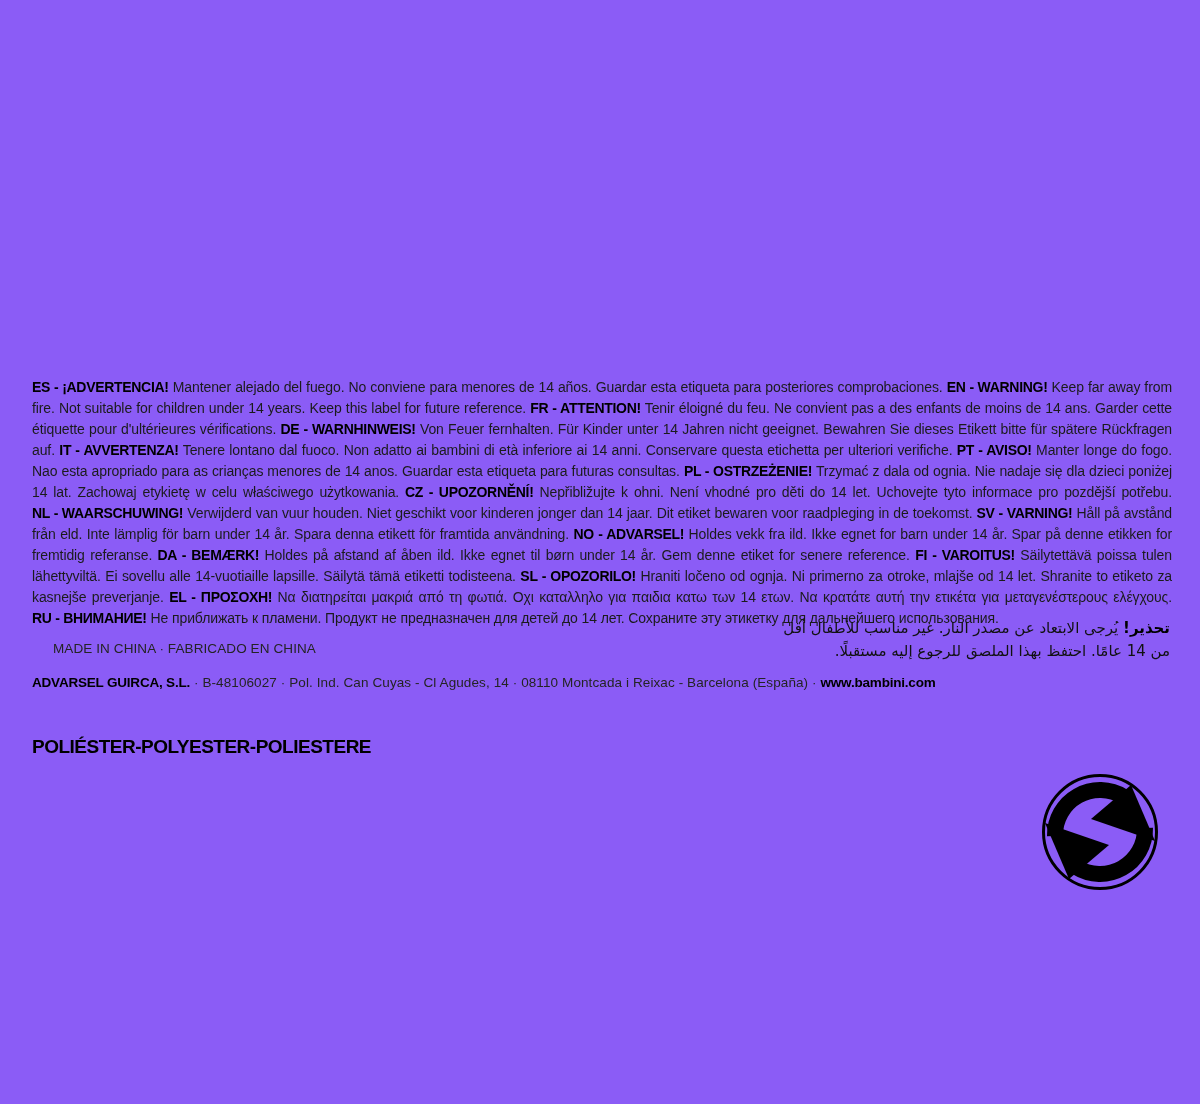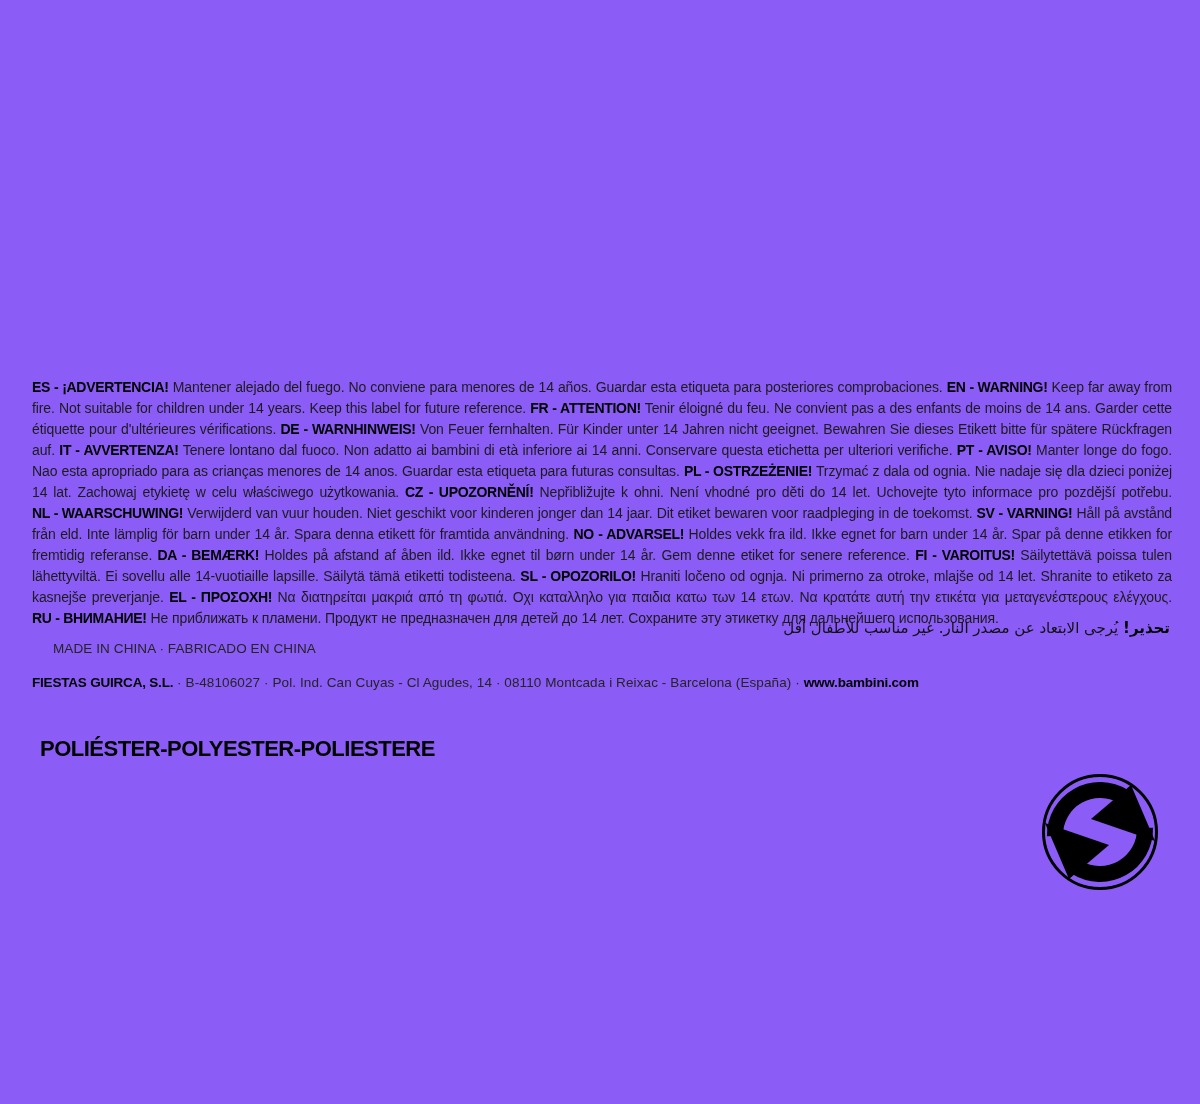--- a/index.html
+++ b/index.html
@@ -62,23 +62,23 @@
     color: #242424;
     letter-spacing: 0.1px;
   }
   .company-line .bold-seg {
     font-weight: 700;
     letter-spacing: -0.2px;
     color: #000000;
   }
   .material-line {
     position: absolute;
-    left: 40px;
+    left: 32px;
     top: 736px;
-    font-size: 22px;
+    font-size: 19px;
     font-weight: 700;
     font-stretch: condensed;
     letter-spacing: -0.5px;
     color: #000000;
   }
   .green-point {
     position: absolute;
     left: 1040px;
     top: 772px;
     width: 120px;
@@ -87,25 +87,26 @@
 </style>
 </head>
 <body>
 
 <div class="sheet">
 
   <div class="warnings-block"><b>ES - ¡ADVERTENCIA!</b><span> Mantener alejado del fuego. No conviene para menores de 14 años. Guardar esta etiqueta para posteriores comprobaciones. </span><b>EN - WARNING!</b><span> Keep far away from fire. Not suitable for children under 14 years. Keep this label for future reference. </span><b>FR - ATTENTION!</b><span> Tenir éloigné du feu. Ne convient pas a des enfants de moins de 14 ans. Garder cette étiquette pour d'ultérieures vérifications. </span><b>DE - WARNHINWEIS!</b><span> Von Feuer fernhalten. Für Kinder unter 14 Jahren nicht geeignet. Bewahren Sie dieses Etikett bitte für spätere Rückfragen auf. </span><b>IT - AVVERTENZA!</b><span> Tenere lontano dal fuoco. Non adatto ai bambini di età inferiore ai 14 anni. Conservare questa etichetta per ulteriori verifiche. </span><b>PT - AVISO!</b><span> Manter longe do fogo. Nao esta apropriado para as crianças menores de 14 anos. Guardar esta etiqueta para futuras consultas. </span><b>PL - OSTRZEŻENIE!</b><span> Trzymać z dala od ognia. Nie nadaje się dla dzieci poniżej 14 lat. Zachowaj etykietę w celu właściwego użytkowania. </span><b>CZ - UPOZORNĚNÍ!</b><span> Nepřibližujte k ohni. Není vhodné pro děti do 14 let. Uchovejte tyto informace pro pozdější potřebu. </span><b>NL - WAARSCHUWING!</b><span> Verwijderd van vuur houden. Niet geschikt voor kinderen jonger dan 14 jaar. Dit etiket bewaren voor raadpleging in de toekomst. </span><b>SV - VARNING!</b><span> Håll på avstånd från eld. Inte lämplig för barn under 14 år. Spara denna etikett för framtida användning. </span><b>NO - ADVARSEL!</b><span> Holdes vekk fra ild. Ikke egnet for barn under 14 år. Spar på denne etikken for fremtidig referanse. </span><b>DA - BEMÆRK!</b><span> Holdes på afstand af åben ild. Ikke egnet til børn under 14 år. Gem denne etiket for senere reference. </span><b>FI - VAROITUS!</b><span> Säilytettävä poissa tulen lähettyviltä. Ei sovellu alle 14-vuotiaille lapsille. Säilytä tämä etiketti todisteena. </span><b>SL - OPOZORILO!</b><span> Hraniti ločeno od ognja. Ni primerno za otroke, mlajše od 14 let. Shranite to etiketo za kasnejše preverjanje. </span><b>EL - ΠΡΟΣΟΧΗ!</b><span> Να διατηρείται μακριά από τη φωτιά. Οχι καταλληλο για παιδια κατω των 14 ετων. Να κρατάτε αυτή την ετικέτα για μεταγενέστερους ελέγχους. </span><b>RU - ВНИМАНИЕ!</b><span> Не приближать к пламени. Продукт не предназначен для детей до 14 лет. Сохраните эту этикетку для дальнейшего использования.</span></div>
 
   <div class="arabic-block">
     <div><b>تحذير!</b> <span>يُرجى الابتعاد عن مصدر النار. غير مناسب للأطفال أقل</span></div>
+    <div><span>من 14 عامًا. احتفظ بهذا الملصق للرجوع إليه مستقبلًا.</span></div>
   </div>
 
   <div class="made-in-line">MADE IN CHINA · FABRICADO EN CHINA</div>
 
-  <div class="company-line"><span class="bold-seg">FIESTAS GUIRCA, S.L.</span><span> · B-48106027 · Pol. Ind. Can Cuyas - Cl Agudes, 14 · 08110 Montcada i Reixac - Barcelona (España) · </span><span class="bold-seg">www.bambini.com</span></div>
+  <div class="company-line"><span class="bold-seg">ADVARSEL GUIRCA, S.L.</span><span> · B-48106027 · Pol. Ind. Can Cuyas - Cl Agudes, 14 · 08110 Montcada i Reixac - Barcelona (España) · </span><span class="bold-seg">www.bambini.com</span></div>
 
   <div class="material-line">POLIÉSTER-POLYESTER-POLIESTERE</div>
 
   <div class="green-point">
     <svg viewBox="0 0 120 120" width="120" height="120" aria-hidden="true">
       <circle cx="60" cy="60" r="56.5" fill="none" stroke="#000000" stroke-width="3"></circle>
       <g fill="#000000">
         <path d="M15,64 A45,45 0 0 1 84,25" fill="none" stroke="#000000" stroke-width="16"></path>
         <polygon points="91,13 115,69 51,47"></polygon>
       </g>

